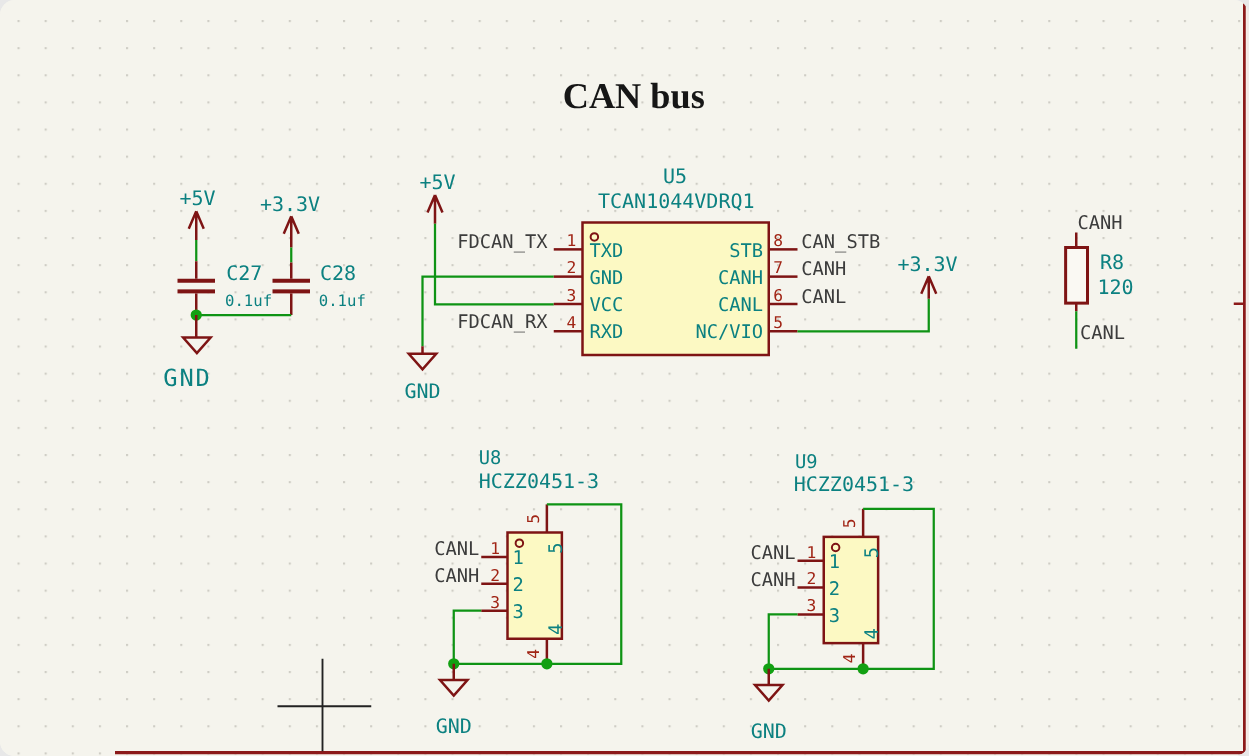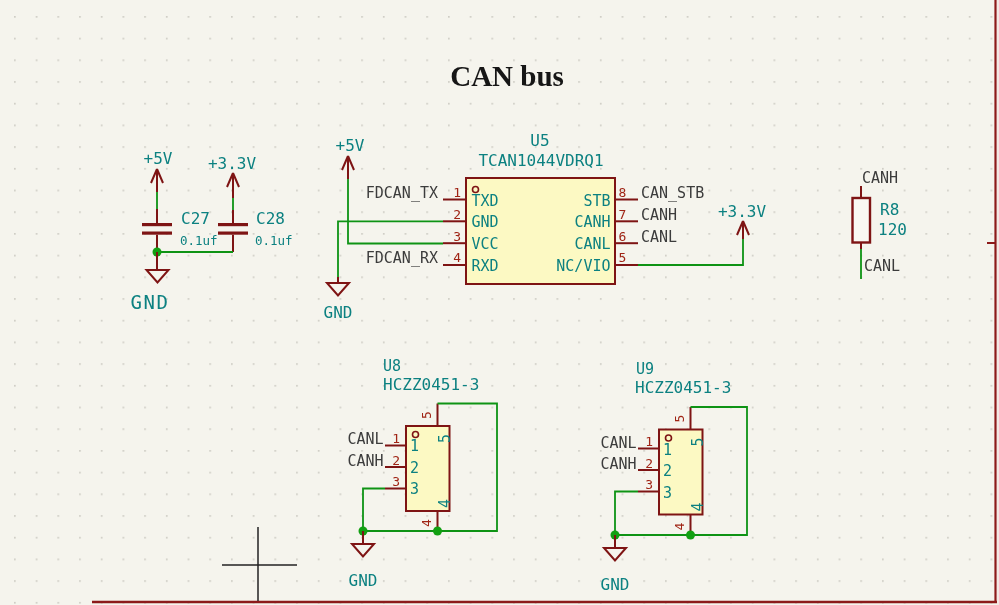--- a/index.html
+++ b/index.html
@@ -1,16 +1,16 @@
 <!DOCTYPE html>
 <html><head>
 <meta charset="utf-8">
 <style>
   html,body{margin:0;padding:0;background:#e8e8e8;}
-  #stage{position:relative;width:999px;height:605px;overflow:hidden;background:#f5f4ed;}
+  #stage{position:relative;width:999px;height:605px;overflow:hidden;background:#f5f4ed;border-radius:12px;}
   svg{display:block;}
   text{font-family:"DejaVu Sans Mono", monospace;}
   .t-teal{fill:#0c8181;}
   .t-dark{fill:#3c3c3c;}
   .t-red{fill:#a02415;}
   .t-title{font-family:"Liberation Serif", serif;font-weight:bold;fill:#161616;}
   .wire{stroke:#0e9314;stroke-width:1.8;fill:none;}
   .stub{stroke:#7e1414;stroke-width:2;fill:none;}
   .sym{stroke:#7e1414;fill:none;}
   .body{fill:#fcf9c3;stroke:#7e1414;stroke-width:2;}

